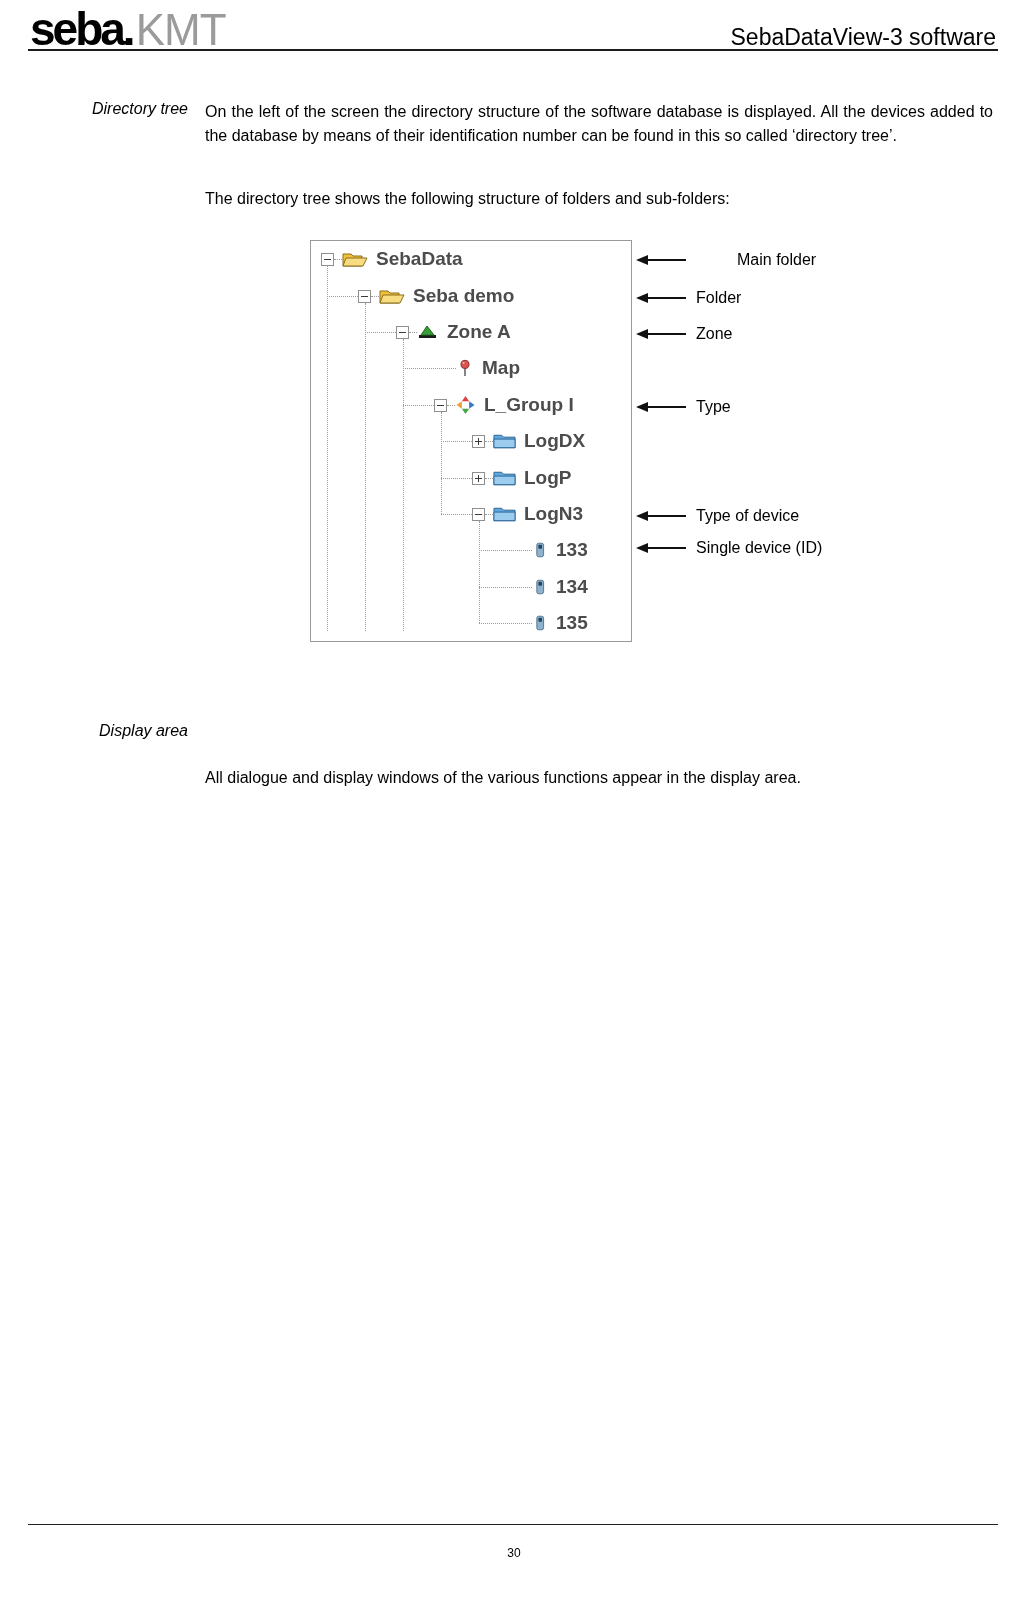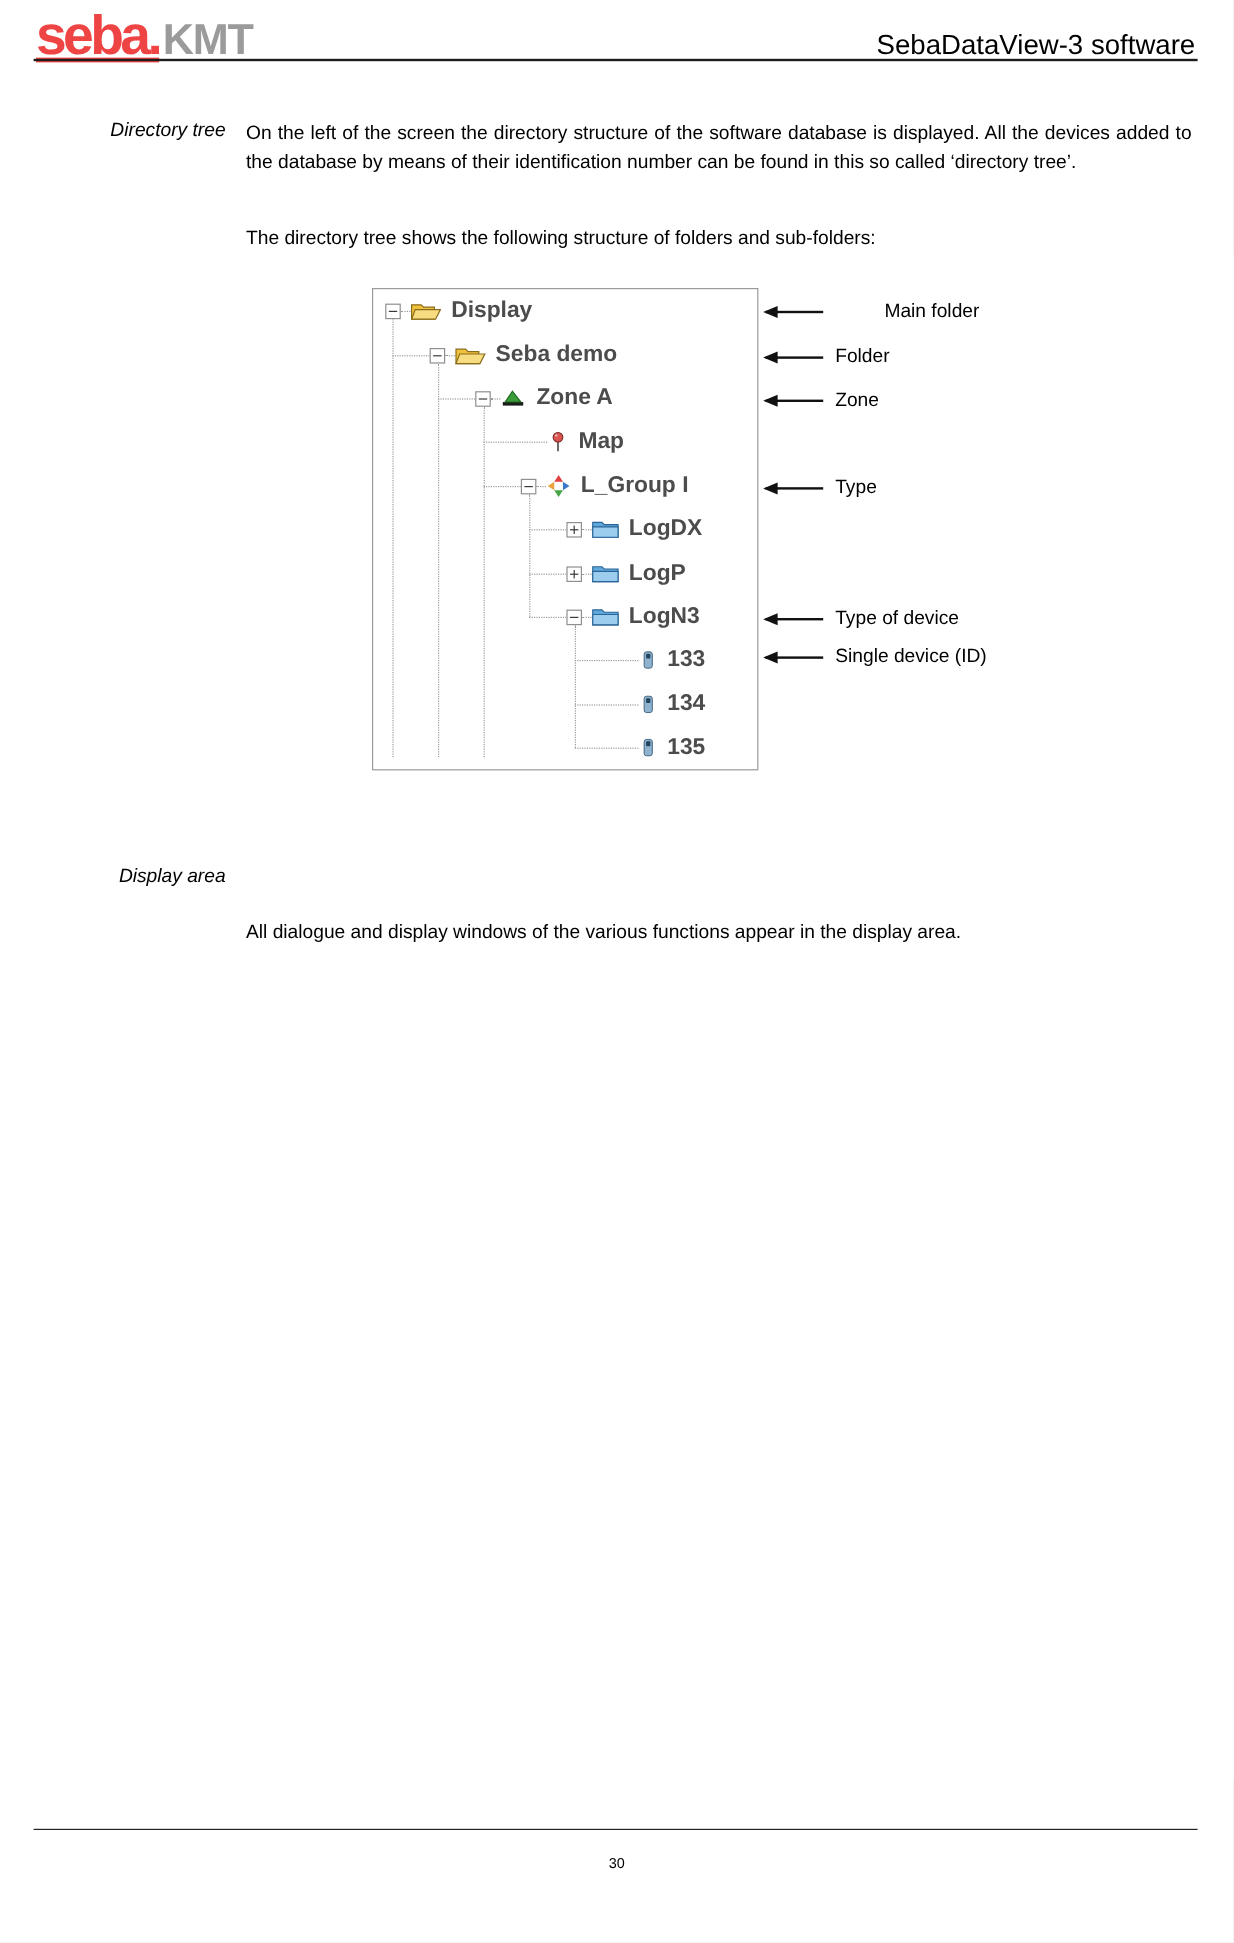--- a/index.html
+++ b/index.html
@@ -3,22 +3,22 @@
 <meta charset="utf-8">
 <style>
   html,body{margin:0;padding:0;background:#e8e8e8;}
   .page{
     position:relative;width:1028px;height:1619px;margin:0 auto;
     background:#ffffff;font-family:"Liberation Sans",sans-serif;color:#000;
     overflow:hidden;
   }
   
   .logo{position:absolute;left:30px;top:2px;white-space:nowrap;}
-  .logo .seba{font-size:46px;font-weight:bold;color:#ef4444;letter-spacing:-3px;text-decoration:underline;}
-  .logo .kmt{font-size:36px;font-weight:bold;color:#9b9b9b;letter-spacing:-1px;margin-left:3px;}
+  .logo .seba{font-size:46px;font-weight:bold;color:#000000;letter-spacing:-3px;}
+  .logo .kmt{font-size:44px;font-weight:normal;color:#9b9b9b;letter-spacing:-1px;margin-left:3px;}
   .doc-title{position:absolute;right:32px;top:24px;font-size:23px;color:#000;}
   .header-rule{position:absolute;left:28px;top:49px;width:970px;border-top:2px solid #1c1c1c;}
   
   .side-label{position:absolute;left:58px;width:130px;text-align:right;
     font-style:italic;font-size:16px;color:#000;}
   .para{position:absolute;left:205px;width:788px;font-size:16px;line-height:23.5px;
     text-align:justify;color:#000;}
   
   .tree-box{position:absolute;left:310px;top:240px;width:320px;height:400px;
     border:1px solid #9a9a9a;background:#fff;}
@@ -66,21 +66,21 @@
 
     <div class="trow" style="left:10px;top:3px;">
       <span class="expand"></span>
       <span class="ministub"></span>
       <span class="ticon">
         <svg viewBox="0 0 26 20" width="26" height="20">
             <path d="M1 5 L9 5 L11 7 L20 7 L20 17 L1 17 Z" fill="#f0c23c" stroke="#8a6d1a"></path>
             <path d="M4 9 L25 9 L21 17 L1 17 Z" fill="#f8dc82" stroke="#8a6d1a"></path>
           </svg>
       </span>
-      <span class="tlabel">Display</span>
+      <span class="tlabel">SebaData</span>
     </div>
 
     <div class="trow" style="left:16px;top:40px;">
       <span class="stub" style="width:31px;"></span>
       <span class="expand"></span>
       <span class="ministub"></span>
       <span class="ticon">
         <svg viewBox="0 0 26 20" width="26" height="20">
             <path d="M1 5 L9 5 L11 7 L20 7 L20 17 L1 17 Z" fill="#f0c23c" stroke="#8a6d1a"></path>
             <path d="M4 9 L25 9 L21 17 L1 17 Z" fill="#f8dc82" stroke="#8a6d1a"></path>

